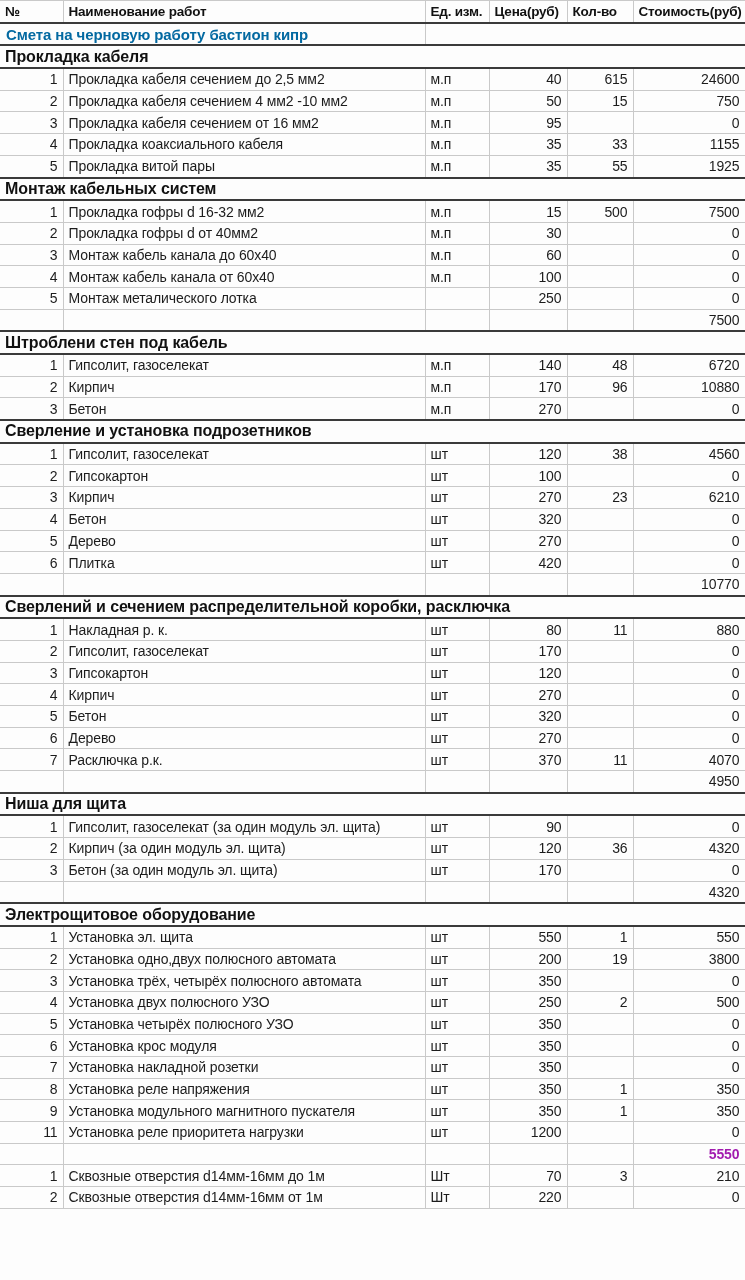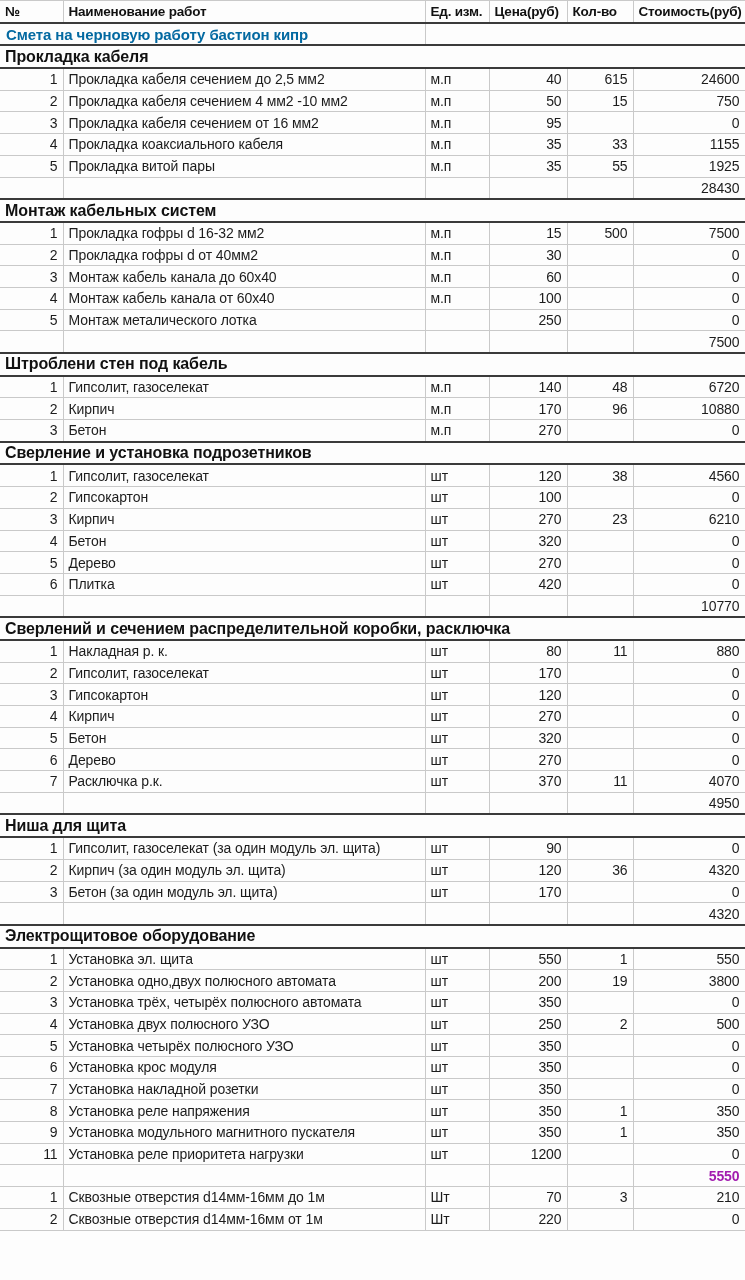--- a/index.html
+++ b/index.html
@@ -144,265 +144,257 @@
         <td class="cost">1155</td>
       </tr>
       <tr class="data">
         <td class="num">5</td>
         <td class="name">Прокладка витой пары</td>
         <td class="unit">м.п</td>
         <td class="price">35</td>
         <td class="qty">55</td>
         <td class="cost">1925</td>
       </tr>
+      <tr class="section">
+        <td class="sec" colspan="6">Монтаж кабельных систем</td>
+      </tr>
+      <tr class="data">
+        <td class="num">1</td>
+        <td class="name">Прокладка гофры d 16-32 мм2</td>
+        <td class="unit">м.п</td>
+        <td class="price">15</td>
+        <td class="qty">500</td>
+        <td class="cost">7500</td>
+      </tr>
+      <tr class="data">
+        <td class="num">2</td>
+        <td class="name">Прокладка гофры d от 40мм2</td>
+        <td class="unit">м.п</td>
+        <td class="price">30</td>
+        <td class="qty"></td>
+        <td class="cost">0</td>
+      </tr>
+      <tr class="data">
+        <td class="num">3</td>
+        <td class="name">Монтаж кабель канала до 60х40</td>
+        <td class="unit">м.п</td>
+        <td class="price">60</td>
+        <td class="qty"></td>
+        <td class="cost">0</td>
+      </tr>
+      <tr class="data">
+        <td class="num">4</td>
+        <td class="name">Монтаж кабель канала от 60х40</td>
+        <td class="unit">м.п</td>
+        <td class="price">100</td>
+        <td class="qty"></td>
+        <td class="cost">0</td>
+      </tr>
+      <tr class="data">
+        <td class="num">5</td>
+        <td class="name">Монтаж металического лотка</td>
+        <td class="unit"></td>
+        <td class="price">250</td>
+        <td class="qty"></td>
+        <td class="cost">0</td>
+      </tr>
       <tr class="subtotal">
         <td class="num"></td>
         <td class="name"></td>
         <td class="unit"></td>
         <td class="price"></td>
         <td class="qty"></td>
-        <td class="cost">28430</td>
-      </tr>
-      <tr class="section">
-        <td class="sec" colspan="6">Монтаж кабельных систем</td>
-      </tr>
-      <tr class="data">
-        <td class="num">1</td>
-        <td class="name">Прокладка гофры d 16-32 мм2</td>
-        <td class="unit">м.п</td>
-        <td class="price">15</td>
-        <td class="qty">500</td>
         <td class="cost">7500</td>
       </tr>
-      <tr class="data">
-        <td class="num">2</td>
-        <td class="name">Прокладка гофры d от 40мм2</td>
-        <td class="unit">м.п</td>
-        <td class="price">30</td>
-        <td class="qty"></td>
-        <td class="cost">0</td>
-      </tr>
-      <tr class="data">
-        <td class="num">3</td>
-        <td class="name">Монтаж кабель канала до 60х40</td>
-        <td class="unit">м.п</td>
-        <td class="price">60</td>
-        <td class="qty"></td>
-        <td class="cost">0</td>
+      <tr class="section">
+        <td class="sec" colspan="6">Штроблени стен под кабель</td>
+      </tr>
+      <tr class="data">
+        <td class="num">1</td>
+        <td class="name">Гипсолит, газоселекат</td>
+        <td class="unit">м.п</td>
+        <td class="price">140</td>
+        <td class="qty">48</td>
+        <td class="cost">6720</td>
+      </tr>
+      <tr class="data">
+        <td class="num">2</td>
+        <td class="name">Кирпич</td>
+        <td class="unit">м.п</td>
+        <td class="price">170</td>
+        <td class="qty">96</td>
+        <td class="cost">10880</td>
+      </tr>
+      <tr class="data">
+        <td class="num">3</td>
+        <td class="name">Бетон</td>
+        <td class="unit">м.п</td>
+        <td class="price">270</td>
+        <td class="qty"></td>
+        <td class="cost">0</td>
+      </tr>
+      <tr class="section">
+        <td class="sec" colspan="6">Сверление и установка подрозетников</td>
+      </tr>
+      <tr class="data">
+        <td class="num">1</td>
+        <td class="name">Гипсолит, газоселекат</td>
+        <td class="unit">шт</td>
+        <td class="price">120</td>
+        <td class="qty">38</td>
+        <td class="cost">4560</td>
+      </tr>
+      <tr class="data">
+        <td class="num">2</td>
+        <td class="name">Гипсокартон</td>
+        <td class="unit">шт</td>
+        <td class="price">100</td>
+        <td class="qty"></td>
+        <td class="cost">0</td>
+      </tr>
+      <tr class="data">
+        <td class="num">3</td>
+        <td class="name">Кирпич</td>
+        <td class="unit">шт</td>
+        <td class="price">270</td>
+        <td class="qty">23</td>
+        <td class="cost">6210</td>
       </tr>
       <tr class="data">
         <td class="num">4</td>
-        <td class="name">Монтаж кабель канала от 60х40</td>
-        <td class="unit">м.п</td>
-        <td class="price">100</td>
+        <td class="name">Бетон</td>
+        <td class="unit">шт</td>
+        <td class="price">320</td>
         <td class="qty"></td>
         <td class="cost">0</td>
       </tr>
       <tr class="data">
         <td class="num">5</td>
-        <td class="name">Монтаж металического лотка</td>
-        <td class="unit"></td>
-        <td class="price">250</td>
+        <td class="name">Дерево</td>
+        <td class="unit">шт</td>
+        <td class="price">270</td>
+        <td class="qty"></td>
+        <td class="cost">0</td>
+      </tr>
+      <tr class="data">
+        <td class="num">6</td>
+        <td class="name">Плитка</td>
+        <td class="unit">шт</td>
+        <td class="price">420</td>
         <td class="qty"></td>
         <td class="cost">0</td>
       </tr>
       <tr class="subtotal">
         <td class="num"></td>
         <td class="name"></td>
         <td class="unit"></td>
         <td class="price"></td>
         <td class="qty"></td>
-        <td class="cost">7500</td>
-      </tr>
-      <tr class="section">
-        <td class="sec" colspan="6">Штроблени стен под кабель</td>
-      </tr>
-      <tr class="data">
-        <td class="num">1</td>
+        <td class="cost">10770</td>
+      </tr>
+      <tr class="section">
+        <td class="sec" colspan="6">Сверлений и сечением распределительной коробки, расключка</td>
+      </tr>
+      <tr class="data">
+        <td class="num">1</td>
+        <td class="name">Накладная р. к.</td>
+        <td class="unit">шт</td>
+        <td class="price">80</td>
+        <td class="qty">11</td>
+        <td class="cost">880</td>
+      </tr>
+      <tr class="data">
+        <td class="num">2</td>
         <td class="name">Гипсолит, газоселекат</td>
-        <td class="unit">м.п</td>
-        <td class="price">140</td>
-        <td class="qty">48</td>
-        <td class="cost">6720</td>
-      </tr>
-      <tr class="data">
-        <td class="num">2</td>
+        <td class="unit">шт</td>
+        <td class="price">170</td>
+        <td class="qty"></td>
+        <td class="cost">0</td>
+      </tr>
+      <tr class="data">
+        <td class="num">3</td>
+        <td class="name">Гипсокартон</td>
+        <td class="unit">шт</td>
+        <td class="price">120</td>
+        <td class="qty"></td>
+        <td class="cost">0</td>
+      </tr>
+      <tr class="data">
+        <td class="num">4</td>
         <td class="name">Кирпич</td>
-        <td class="unit">м.п</td>
-        <td class="price">170</td>
-        <td class="qty">96</td>
-        <td class="cost">10880</td>
-      </tr>
-      <tr class="data">
-        <td class="num">3</td>
+        <td class="unit">шт</td>
+        <td class="price">270</td>
+        <td class="qty"></td>
+        <td class="cost">0</td>
+      </tr>
+      <tr class="data">
+        <td class="num">5</td>
         <td class="name">Бетон</td>
-        <td class="unit">м.п</td>
+        <td class="unit">шт</td>
+        <td class="price">320</td>
+        <td class="qty"></td>
+        <td class="cost">0</td>
+      </tr>
+      <tr class="data">
+        <td class="num">6</td>
+        <td class="name">Дерево</td>
+        <td class="unit">шт</td>
         <td class="price">270</td>
         <td class="qty"></td>
         <td class="cost">0</td>
       </tr>
-      <tr class="section">
-        <td class="sec" colspan="6">Сверление и установка подрозетников</td>
-      </tr>
-      <tr class="data">
-        <td class="num">1</td>
-        <td class="name">Гипсолит, газоселекат</td>
-        <td class="unit">шт</td>
-        <td class="price">120</td>
-        <td class="qty">38</td>
-        <td class="cost">4560</td>
-      </tr>
-      <tr class="data">
-        <td class="num">2</td>
-        <td class="name">Гипсокартон</td>
-        <td class="unit">шт</td>
-        <td class="price">100</td>
-        <td class="qty"></td>
-        <td class="cost">0</td>
-      </tr>
-      <tr class="data">
-        <td class="num">3</td>
-        <td class="name">Кирпич</td>
-        <td class="unit">шт</td>
-        <td class="price">270</td>
-        <td class="qty">23</td>
-        <td class="cost">6210</td>
-      </tr>
-      <tr class="data">
-        <td class="num">4</td>
-        <td class="name">Бетон</td>
-        <td class="unit">шт</td>
-        <td class="price">320</td>
-        <td class="qty"></td>
-        <td class="cost">0</td>
-      </tr>
-      <tr class="data">
-        <td class="num">5</td>
-        <td class="name">Дерево</td>
-        <td class="unit">шт</td>
-        <td class="price">270</td>
-        <td class="qty"></td>
-        <td class="cost">0</td>
-      </tr>
-      <tr class="data">
-        <td class="num">6</td>
-        <td class="name">Плитка</td>
-        <td class="unit">шт</td>
-        <td class="price">420</td>
-        <td class="qty"></td>
-        <td class="cost">0</td>
+      <tr class="data">
+        <td class="num">7</td>
+        <td class="name">Расключка р.к.</td>
+        <td class="unit">шт</td>
+        <td class="price">370</td>
+        <td class="qty">11</td>
+        <td class="cost">4070</td>
       </tr>
       <tr class="subtotal">
         <td class="num"></td>
         <td class="name"></td>
         <td class="unit"></td>
         <td class="price"></td>
         <td class="qty"></td>
-        <td class="cost">10770</td>
-      </tr>
-      <tr class="section">
-        <td class="sec" colspan="6">Сверлений и сечением распределительной коробки, расключка</td>
-      </tr>
-      <tr class="data">
-        <td class="num">1</td>
-        <td class="name">Накладная р. к.</td>
-        <td class="unit">шт</td>
-        <td class="price">80</td>
-        <td class="qty">11</td>
-        <td class="cost">880</td>
-      </tr>
-      <tr class="data">
-        <td class="num">2</td>
-        <td class="name">Гипсолит, газоселекат</td>
+        <td class="cost">4950</td>
+      </tr>
+      <tr class="section">
+        <td class="sec" colspan="6">Ниша для щита</td>
+      </tr>
+      <tr class="data">
+        <td class="num">1</td>
+        <td class="name">Гипсолит, газоселекат (за один модуль эл. щита)</td>
+        <td class="unit">шт</td>
+        <td class="price">90</td>
+        <td class="qty"></td>
+        <td class="cost">0</td>
+      </tr>
+      <tr class="data">
+        <td class="num">2</td>
+        <td class="name">Кирпич (за один модуль эл. щита)</td>
+        <td class="unit">шт</td>
+        <td class="price">120</td>
+        <td class="qty">36</td>
+        <td class="cost">4320</td>
+      </tr>
+      <tr class="data">
+        <td class="num">3</td>
+        <td class="name">Бетон (за один модуль эл. щита)</td>
         <td class="unit">шт</td>
         <td class="price">170</td>
         <td class="qty"></td>
         <td class="cost">0</td>
-      </tr>
-      <tr class="data">
-        <td class="num">3</td>
-        <td class="name">Гипсокартон</td>
-        <td class="unit">шт</td>
-        <td class="price">120</td>
-        <td class="qty"></td>
-        <td class="cost">0</td>
-      </tr>
-      <tr class="data">
-        <td class="num">4</td>
-        <td class="name">Кирпич</td>
-        <td class="unit">шт</td>
-        <td class="price">270</td>
-        <td class="qty"></td>
-        <td class="cost">0</td>
-      </tr>
-      <tr class="data">
-        <td class="num">5</td>
-        <td class="name">Бетон</td>
-        <td class="unit">шт</td>
-        <td class="price">320</td>
-        <td class="qty"></td>
-        <td class="cost">0</td>
-      </tr>
-      <tr class="data">
-        <td class="num">6</td>
-        <td class="name">Дерево</td>
-        <td class="unit">шт</td>
-        <td class="price">270</td>
-        <td class="qty"></td>
-        <td class="cost">0</td>
-      </tr>
-      <tr class="data">
-        <td class="num">7</td>
-        <td class="name">Расключка р.к.</td>
-        <td class="unit">шт</td>
-        <td class="price">370</td>
-        <td class="qty">11</td>
-        <td class="cost">4070</td>
       </tr>
       <tr class="subtotal">
         <td class="num"></td>
         <td class="name"></td>
         <td class="unit"></td>
         <td class="price"></td>
         <td class="qty"></td>
-        <td class="cost">4950</td>
-      </tr>
-      <tr class="section">
-        <td class="sec" colspan="6">Ниша для щита</td>
-      </tr>
-      <tr class="data">
-        <td class="num">1</td>
-        <td class="name">Гипсолит, газоселекат (за один модуль эл. щита)</td>
-        <td class="unit">шт</td>
-        <td class="price">90</td>
-        <td class="qty"></td>
-        <td class="cost">0</td>
-      </tr>
-      <tr class="data">
-        <td class="num">2</td>
-        <td class="name">Кирпич (за один модуль эл. щита)</td>
-        <td class="unit">шт</td>
-        <td class="price">120</td>
-        <td class="qty">36</td>
-        <td class="cost">4320</td>
-      </tr>
-      <tr class="data">
-        <td class="num">3</td>
-        <td class="name">Бетон (за один модуль эл. щита)</td>
-        <td class="unit">шт</td>
-        <td class="price">170</td>
-        <td class="qty"></td>
-        <td class="cost">0</td>
-      </tr>
-      <tr class="subtotal">
-        <td class="num"></td>
-        <td class="name"></td>
-        <td class="unit"></td>
-        <td class="price"></td>
-        <td class="qty"></td>
         <td class="cost">4320</td>
       </tr>
       <tr class="section">
         <td class="sec" colspan="6">Электрощитовое оборудование</td>
       </tr>
       <tr class="data">
         <td class="num">1</td>
         <td class="name">Установка эл. щита</td>
         <td class="unit">шт</td>
         <td class="price">550</td>

